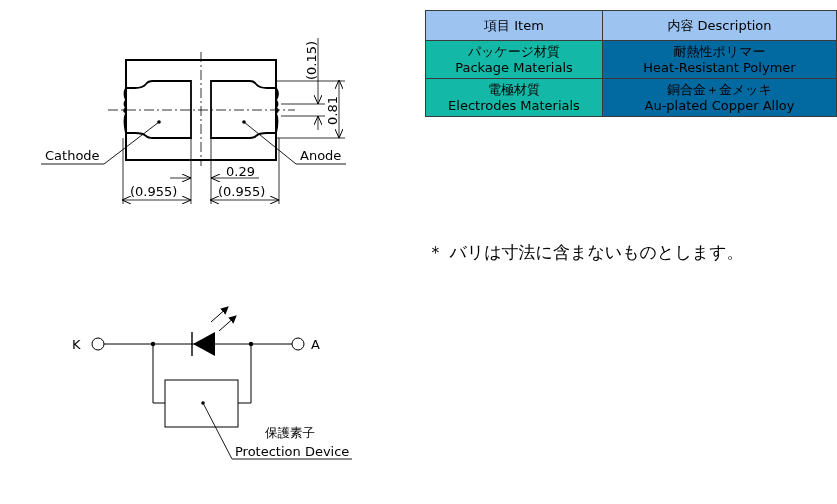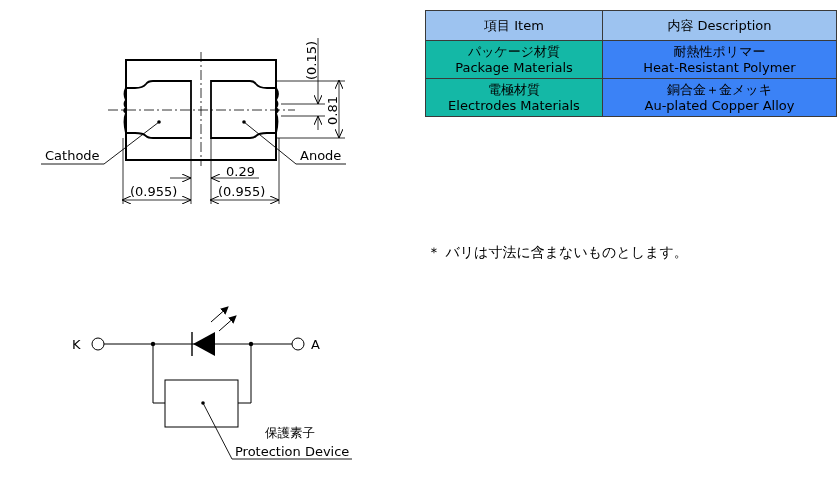--- a/index.html
+++ b/index.html
@@ -6,26 +6,26 @@
   body { width:837px; height:504px; position:relative; overflow:hidden;
          font-family:"DejaVu Sans", "Liberation Sans", sans-serif; color:#000; }
   svg text { font-family:"DejaVu Sans", "Liberation Sans", sans-serif; fill:#000; }
   #drawing { position:absolute; left:0; top:0; }
   table.spec { position:absolute; left:425px; top:10px; border-collapse:collapse;
                font-size:13px; line-height:16px; }
   table.spec td, table.spec th { border:1.5px solid #3a3a3a; text-align:center;
                vertical-align:middle; padding:0 19px; font-weight:normal; }
   table.spec th { background:#9dc3f0; height:29px; }
   table.spec td.item { background:#14b8a6; width:140px; }
-  table.spec td.desc { background:#3b82f6; width:209px; }
+  table.spec td.desc { background:#0369a1; width:209px; }
   table.spec th.h-item { width:140px; }
   table.spec th.h-desc { width:209px; }
   .r1 { height:38px; } .r2 { height:72px; } .r3 { height:38px;margin-top:8px; } .r4 { height:38px; }
   .line { display:block; white-space:nowrap; }
-  .note { position:absolute; left:427px; top:244px; font-size:14px; line-height:17px; white-space:nowrap; }
+  .note { position:absolute; left:427px; top:244px; font-size:17px; line-height:17px; white-space:nowrap; }
   .note .en { padding-left:17px; }
 </style>
 </head>
 <body>
 
 <svg id="drawing" width="837" height="504" viewBox="0 0 837 504">
   <defs>
     <marker id="arr" markerWidth="10" markerHeight="8" refX="9" refY="4" orient="auto" markerUnits="userSpaceOnUse">
       <path d="M0,0 L9,4 L0,8" fill="none" stroke="#000" stroke-width="1"></path>
     </marker>

